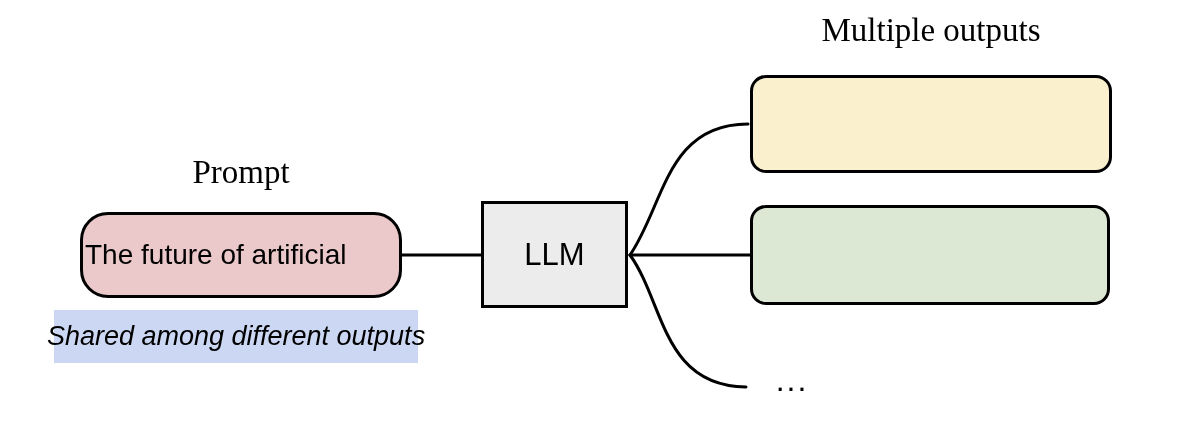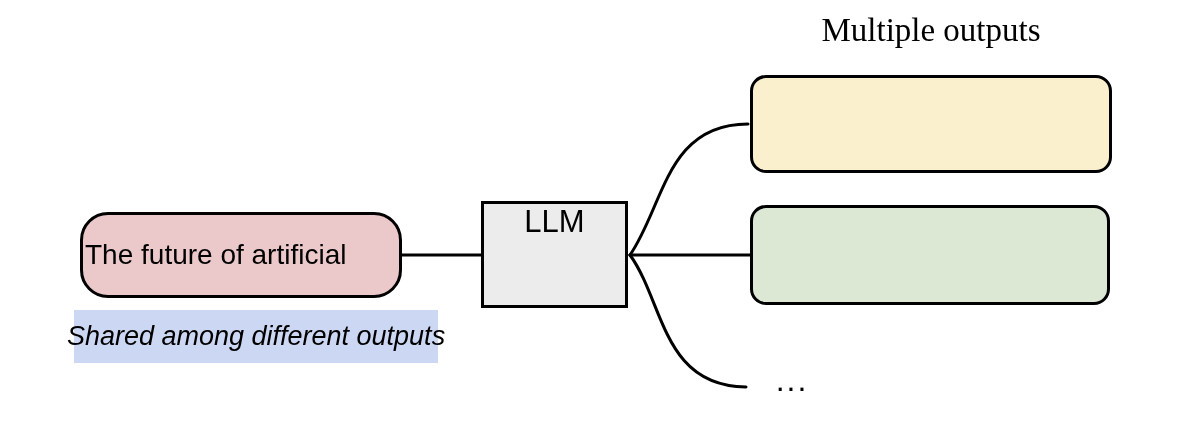--- a/index.html
+++ b/index.html
@@ -61,37 +61,38 @@
     border-radius: 28px;
     display: flex;
     flex-direction: column;
     justify-content: center;
     padding-left: 2px;
     font-size: 28px;
     line-height: 34px;
   }
   .note {
     position: absolute;
-    left: 74px;
+    left: 54px;
     top: 310px;
     width: 364px;
     height: 53px;
     display: flex;
     align-items: center;
     justify-content: center;
     font-style: italic;
     font-size: 27px;
     white-space: nowrap;
   }
   .llm-box {
     left: 481px;
     top: 201px;
     width: 147px;
     height: 107px;
     display: flex;
+    align-items: center;
     justify-content: center;
     font-size: 31px;
   }
   .output-box {
     border-radius: 16px;
   }
   .output-1 {
     left: 750px;
     top: 75px;
     width: 362px;
@@ -118,20 +119,21 @@
 
 <div id="canvas">
 
   <svg class="connectors" viewBox="0 0 1200 426" xmlns="http://www.w3.org/2000/svg">
     <path d="M402 255 L481 255"></path>
     <path d="M630 255 C664 206 666 124 748 124"></path>
     <path d="M630 255 L750 255"></path>
     <path d="M630 255 C664 302 662 386 746 387"></path>
   </svg>
 
+  <div class="label prompt-label">Prompt</div>
 
   <div class="box prompt-box" style="background-color: rgb(235, 200, 201);">
     <div>The future of artificial</div>
   </div>
 
   <div class="note" style="background-color: rgb(204, 216, 243);">Shared among different outputs</div>
 
   <div class="box llm-box" style="background-color: rgb(236, 236, 236);">
     <span>LLM</span>
   </div>

